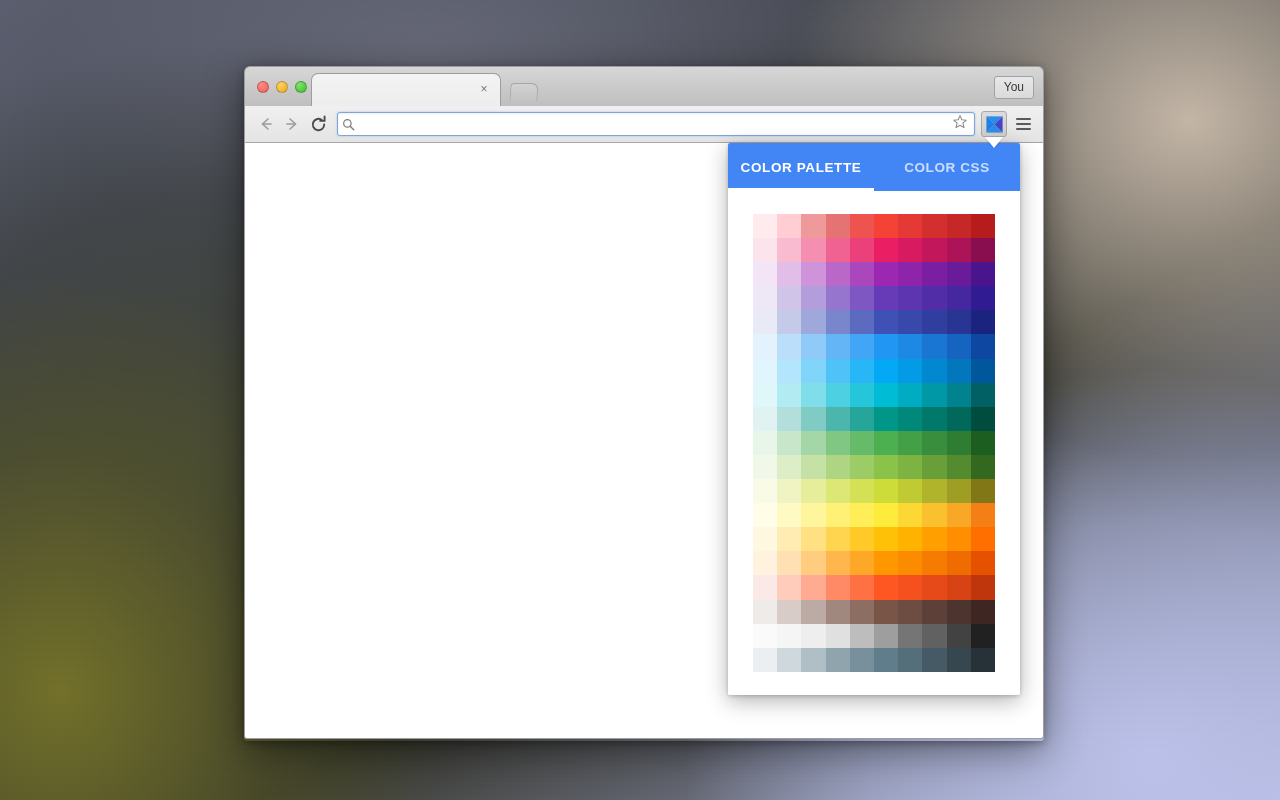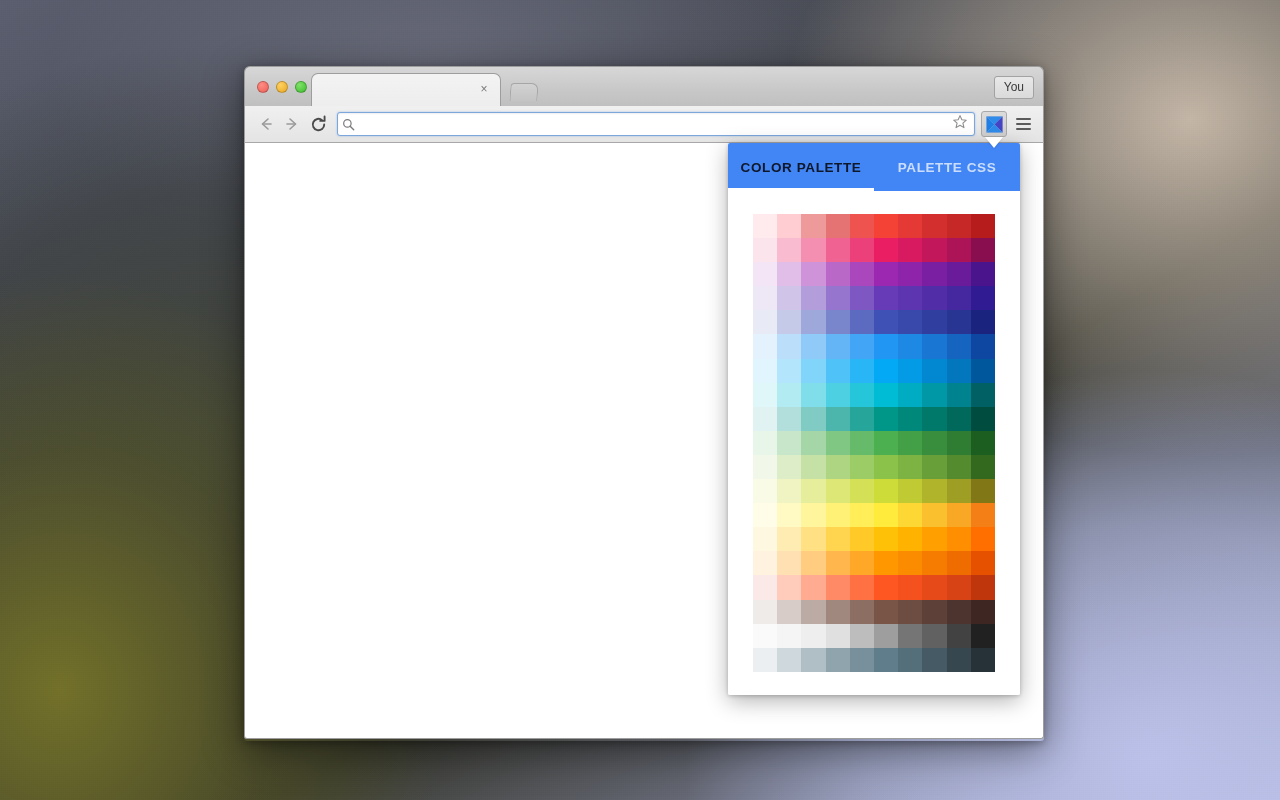--- a/index.html
+++ b/index.html
@@ -260,21 +260,21 @@
     display: flex;
     align-items: center;
     justify-content: center;
     font-size: 13.5px;
     letter-spacing: 0.6px;
     font-weight: bold;
     color: rgba(255,255,255,0.72);
     height: 100%;
     position: relative;
   }
-  .popup-tab.active { color: #0f172a; }
+  .popup-tab.active { color: #ffffff; }
   .popup-tab.active::after {
     content: "";
     position: absolute;
     left: 0; right: 0; bottom: 0;
     height: 3px;
     background: #ffffff;
   }
   #popup-body {
     padding: 23px 25px 0 25px;
     height: calc(100% - 48px);
@@ -372,21 +372,21 @@
       <i></i>
     </div>
   </div>
 
   <div id="page-viewport"></div>
 </div>
 
 <div id="extension-popup">
   <div id="popup-tabbar">
     <div class="popup-tab active">COLOR PALETTE</div>
-    <div class="popup-tab">PALETTE CSS</div>
+    <div class="popup-tab">COLOR CSS</div>
   </div>
   <div id="popup-body">
     <div id="color-grid">
         <div class="swatch" title="Red 50 #ffebee" style="background: rgb(255, 235, 238);"></div>
         <div class="swatch" title="Red 100 #ffcdd2" style="background: rgb(255, 205, 210);"></div>
         <div class="swatch" title="Red 200 #ef9a9a" style="background: rgb(239, 154, 154);"></div>
         <div class="swatch" title="Red 300 #e57373" style="background: rgb(229, 115, 115);"></div>
         <div class="swatch" title="Red 400 #ef5350" style="background: rgb(239, 83, 80);"></div>
         <div class="swatch" title="Red 500 #f44336" style="background: rgb(244, 67, 54);"></div>
         <div class="swatch" title="Red 600 #e53935" style="background: rgb(229, 57, 53);"></div>

